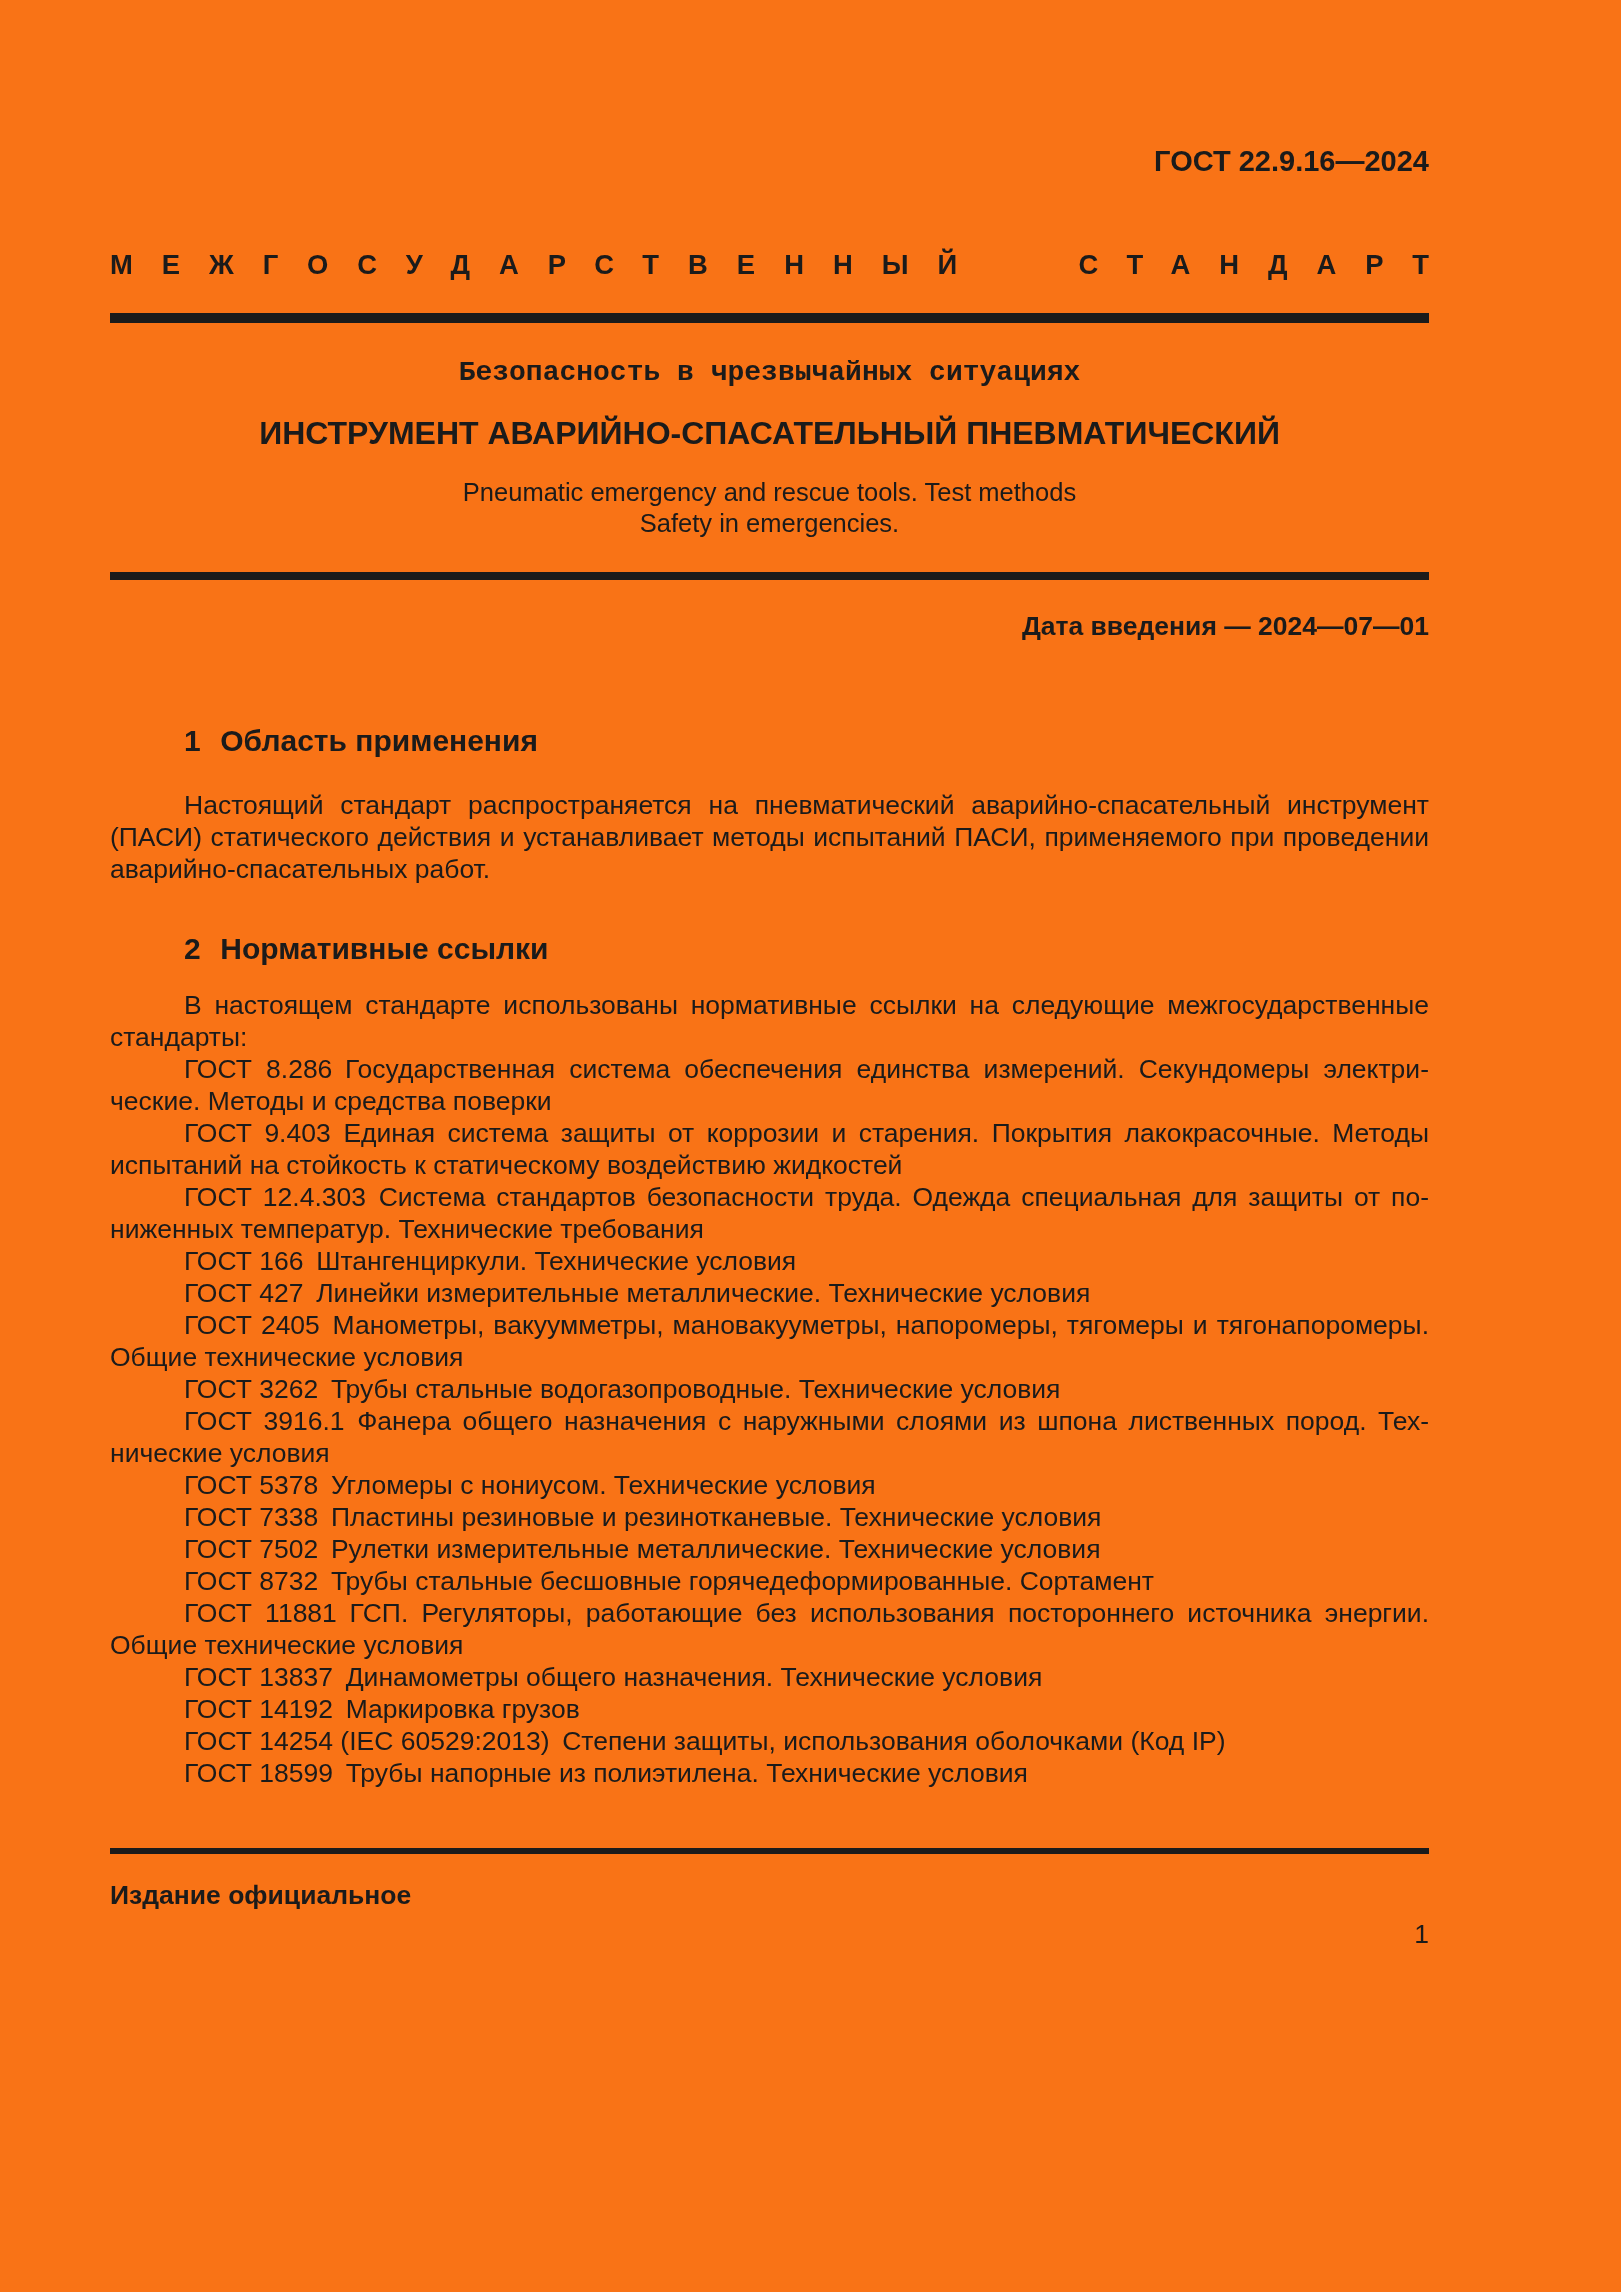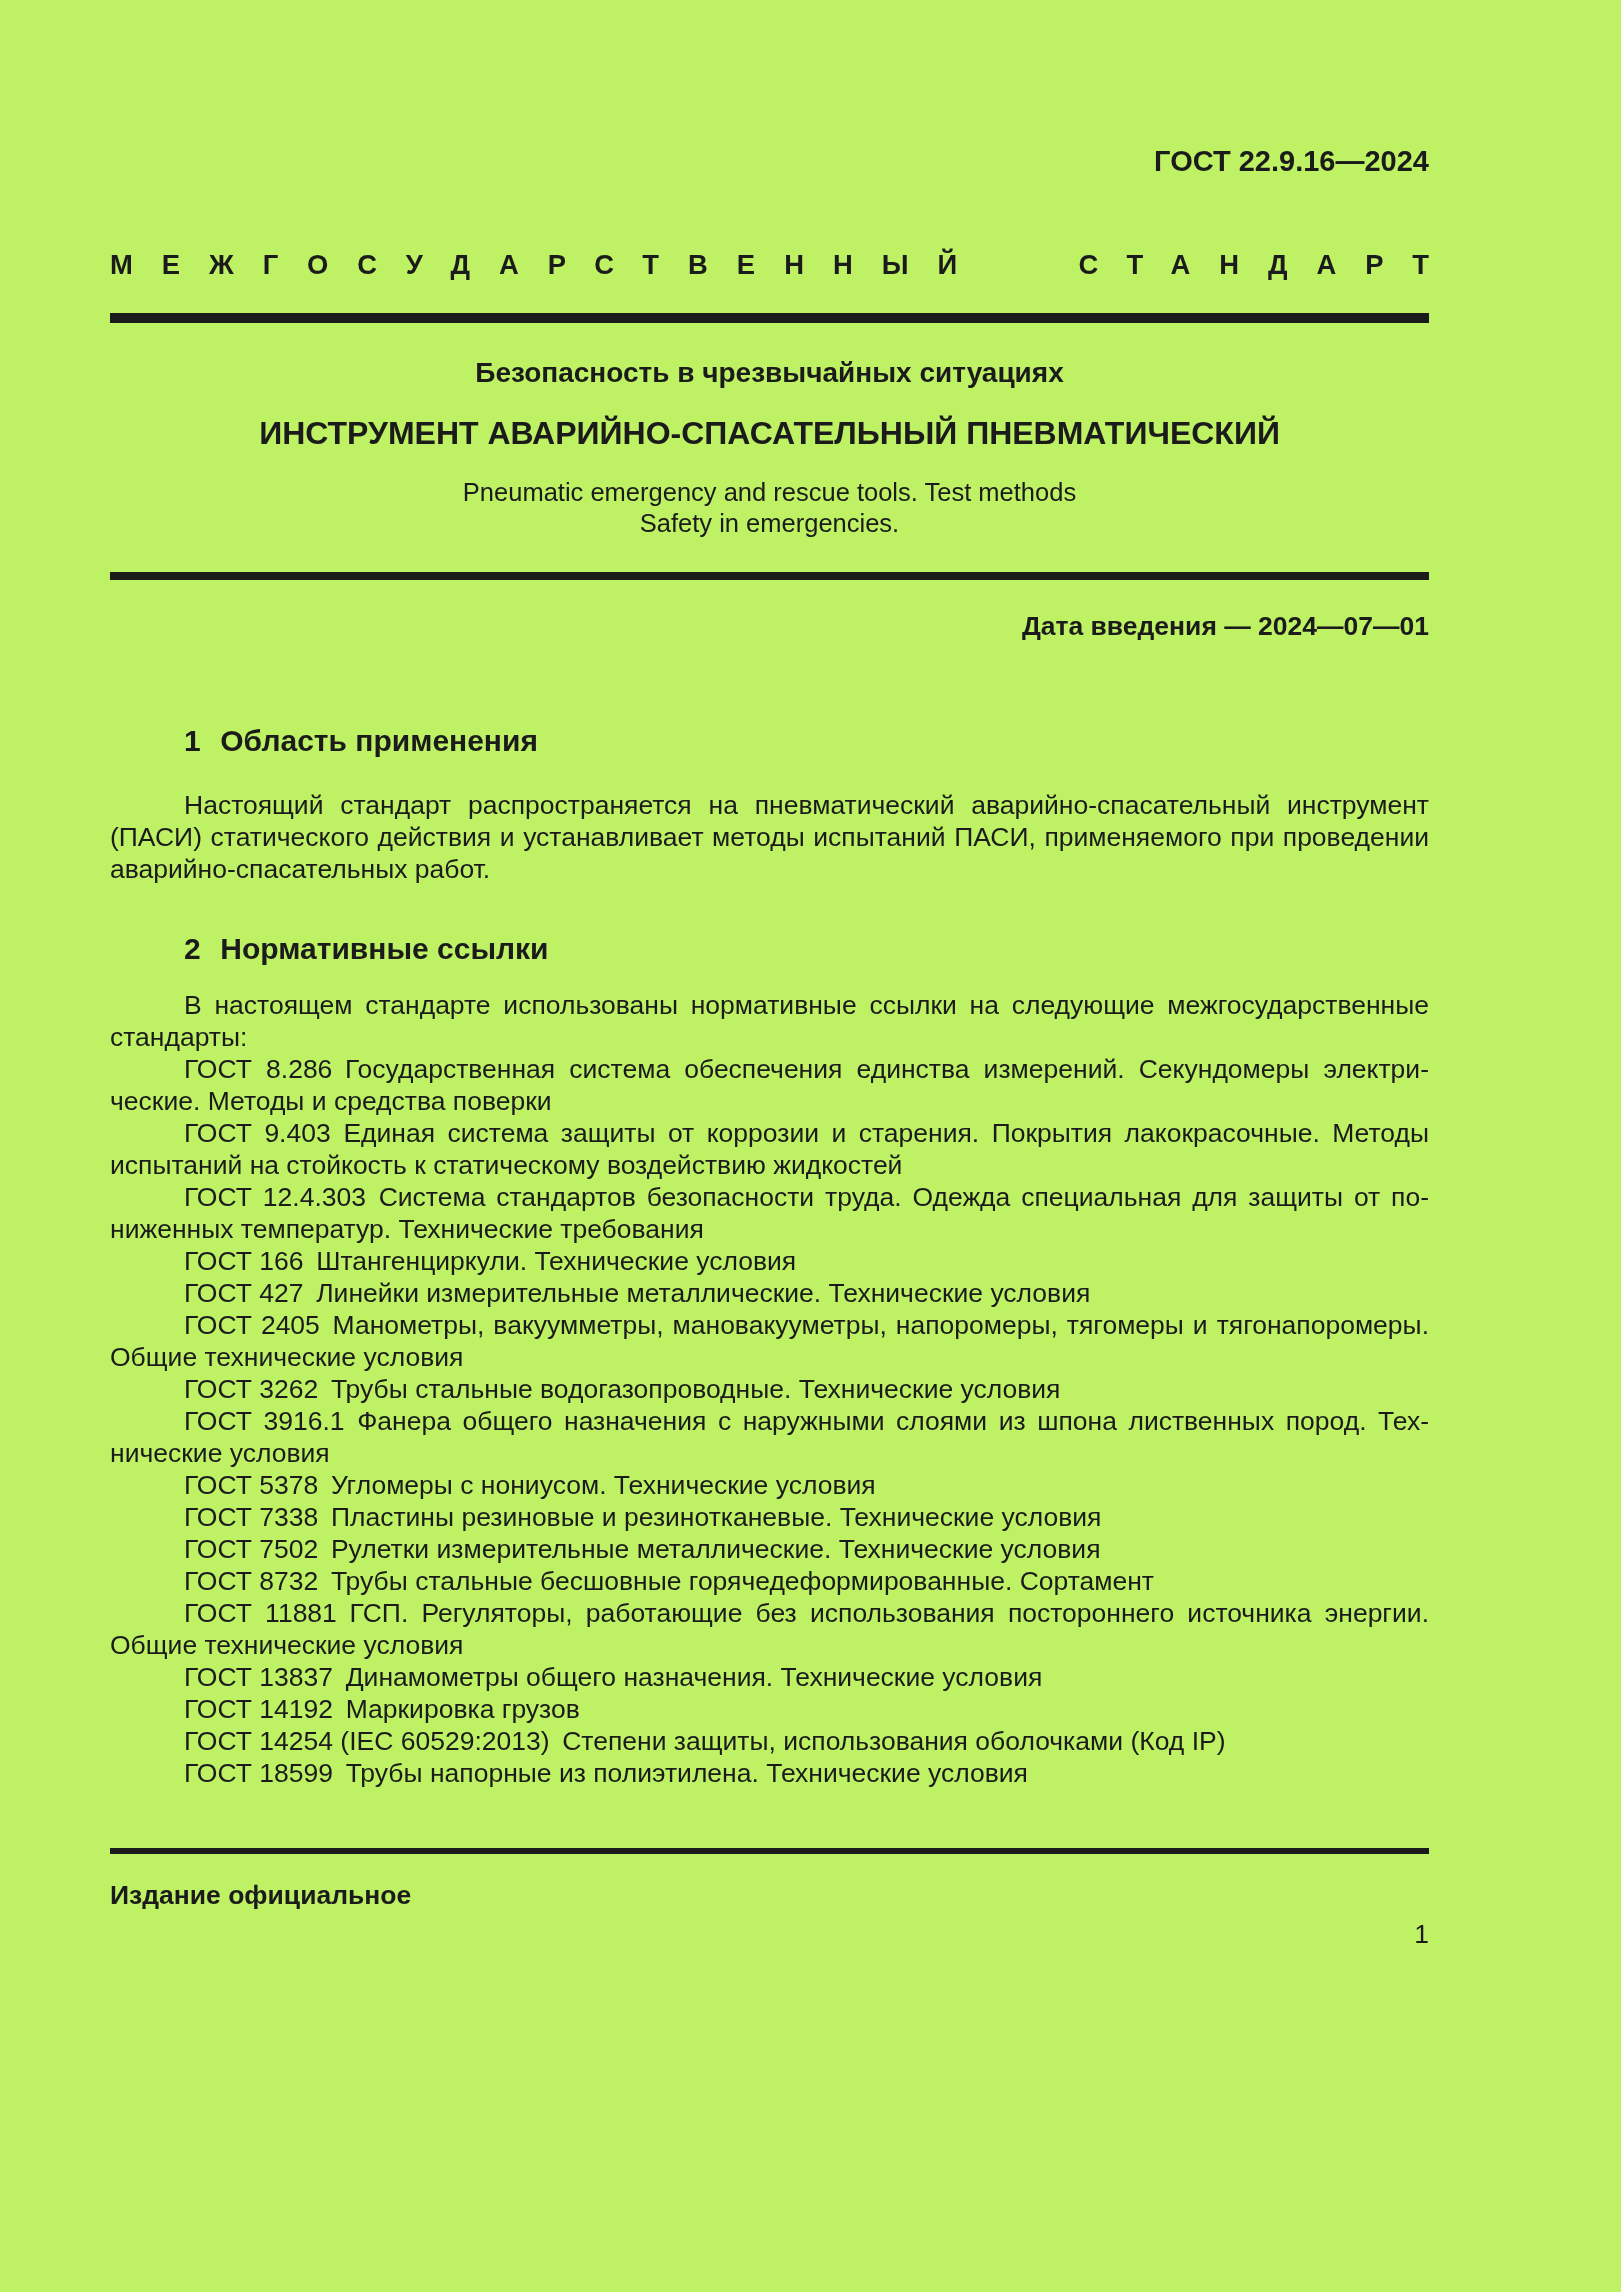--- a/index.html
+++ b/index.html
@@ -7,21 +7,21 @@
     background: #efefef;
     font-family: "Liberation Sans", sans-serif;
     color: #1b1b1b;
     -webkit-font-smoothing: antialiased;
   }
   .page {
     position: relative;
     width: 1621px;
     height: 2293px;
     box-sizing: border-box;
-    background: #bef264;
+    background: #f97316;
     padding: 147px 192px 0 110px;
     overflow: hidden;
   }
   .doc-code {
     text-align: right;
     font-weight: bold;
     font-size: 29px;
     line-height: 29px;
   }
   .std-kind {
@@ -40,20 +40,21 @@
   .rule { background: #1b1b1b; }
   .rule-top    { margin-top: 34px; height: 9.8px; }
   .rule-mid    { margin-top: 33px; height: 7.8px; }
   .rule-bottom { margin-top: 59px; height: 6.9px; }
   .title-subject {
     margin-top: 36px;
     text-align: center;
     font-weight: bold;
     font-size: 28px;
     line-height: 28px;
+    font-family: Liberation Mono, monospace;
   }
   .title-main {
     margin-top: 30px;
     text-align: center;
     font-weight: bold;
     font-size: 32px;
     line-height: 32px;
   }
   .title-sub {
     margin-top: 32px;

